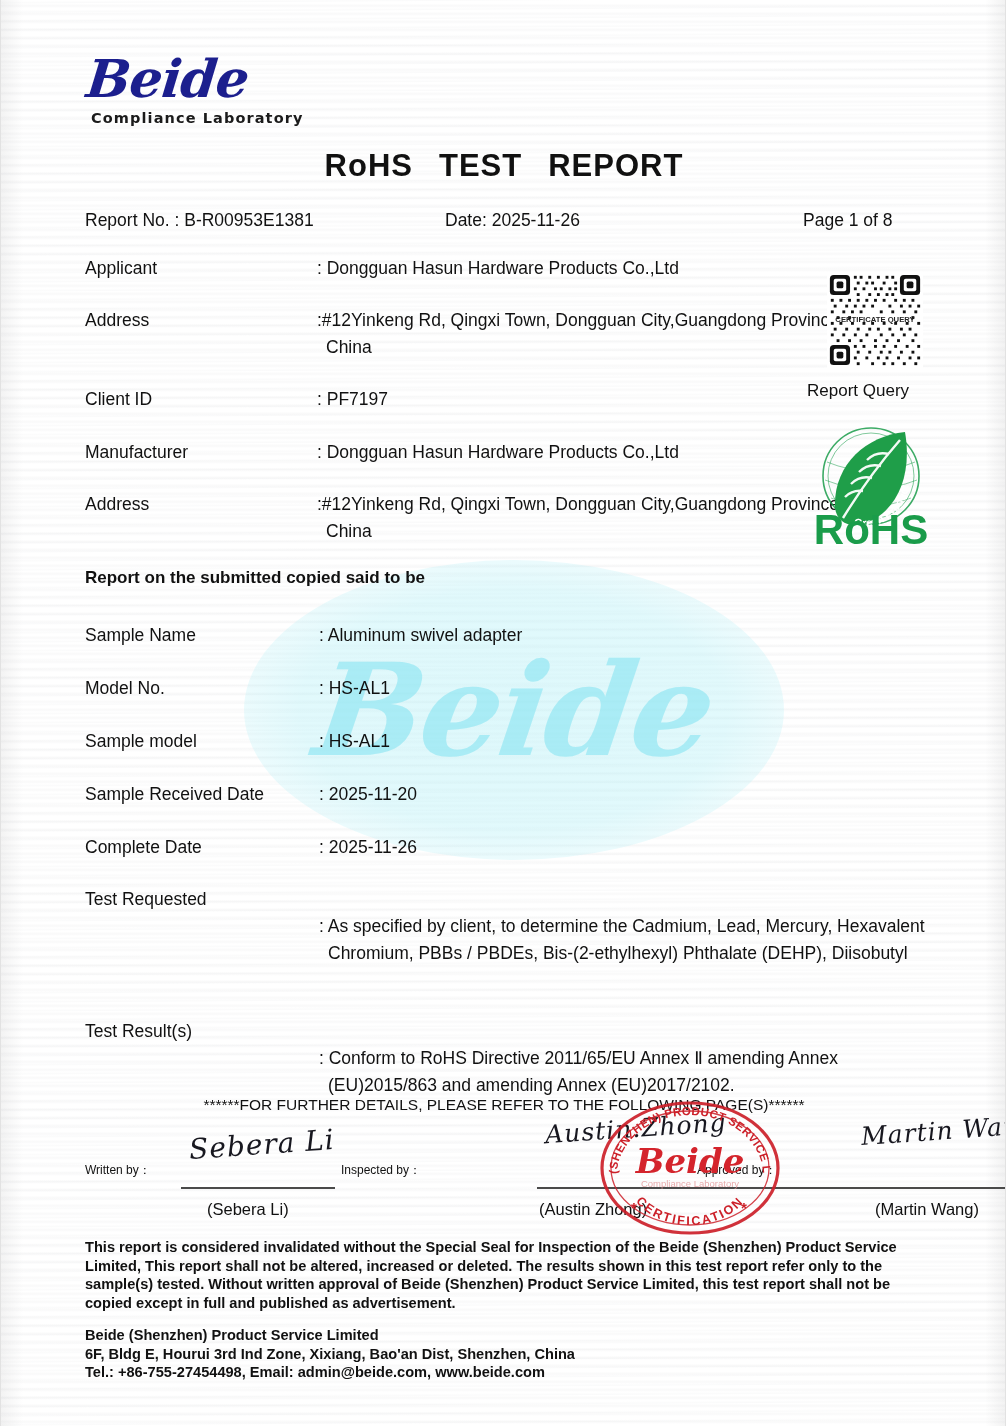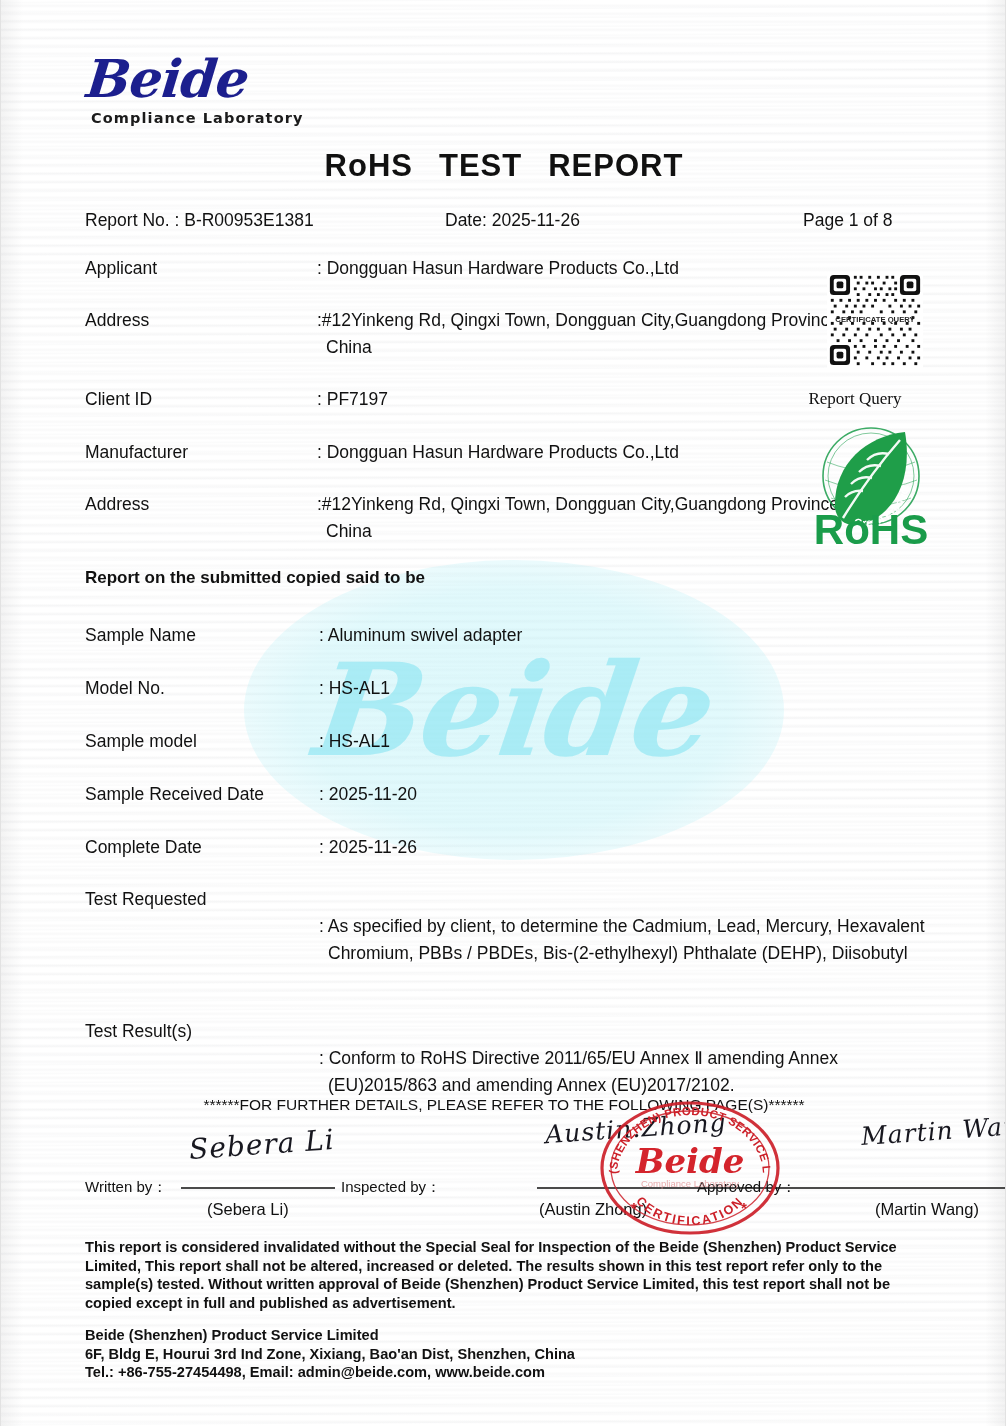--- a/index.html
+++ b/index.html
@@ -182,22 +182,22 @@
     text-align: center;
     font-size: 15.5px;
     letter-spacing: 0px;
   }
 
   
   #sig-block { position: absolute; left: 84px; top: 1130px; width: 840px; height: 100px; }
   .sig-group { position: absolute; top: 0; }
   .sig-label {
     position: absolute;
-    top: 48px;
-    font-size: 15px;
+    top: 32px;
+    font-size: 12px;
     white-space: nowrap;
   }
   .sig-line {
     position: absolute;
     top: 57px;
     height: 2px;
     background: #4a4a4a;
   }
   .sig-hand {
     position: absolute;
@@ -246,27 +246,26 @@
     font-weight: bold;
     line-height: 18.6px;
     color: #111;
   }
   #footer-addr div { white-space: nowrap; }
 
   
   #qr-block { position: absolute; left: 826px; top: 272px; width: 96px; }
   #qr-img { width: 96px; height: 96px; position: relative; }
   #qr-caption {
-    margin-top: 17px;
+    margin-top: 9px;
     text-align: center;
     font-size: 17px;
     width: 96px;
     margin-left: -20px;
     white-space: nowrap;
-    font-family: Liberation Serif, serif;
   }
   #rohs-block { position: absolute; left: 796px; top: 418px; width: 148px; height: 140px; }
 </style>
 </head>
 <body>
 
 <div id="page">
 
   <div id="watermark">
     <span class="wm-text">Beide</span>

